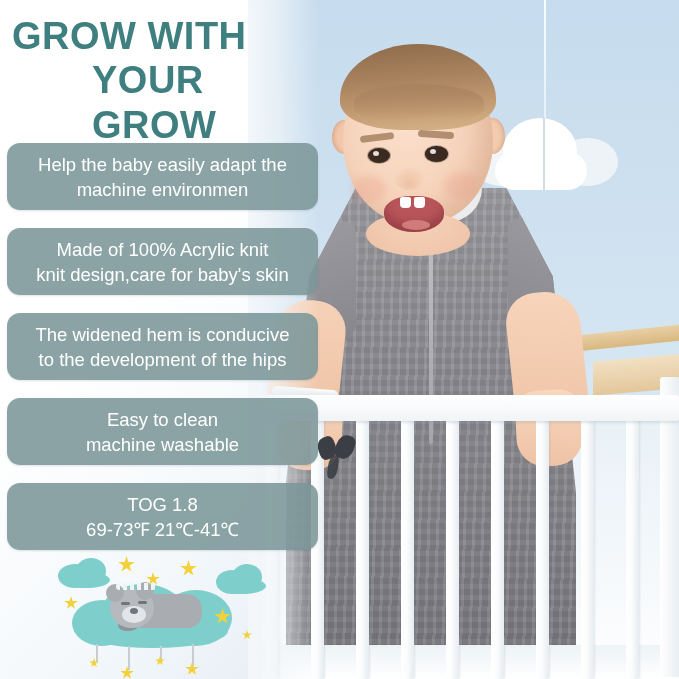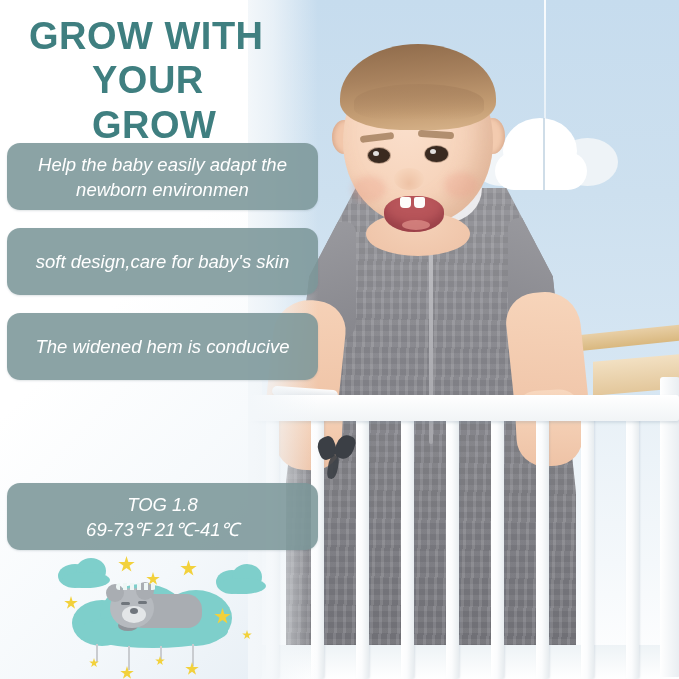--- a/index.html
+++ b/index.html
@@ -163,34 +163,34 @@
 
   
   .left-panel {
     position:absolute; left:0; top:0; width:340px; height:679px;
     background:linear-gradient(135deg,#ffffff 0%,#ffffff 38%,#f2f6fa 72%,#e6eef5 100%);
     z-index:50;
   }
 
   .title { position:absolute; left:0; top:14px; width:330px; z-index:60;
     color:#3f7f80; font-size:38px; font-weight:700; letter-spacing:.5px; line-height:1.17; }
-  .title .l1 { display:block; padding-left:29px; }
+  .title .l1 { display:block; padding-left:12px; }
   .title .l2 { display:block; padding-left:92px; }
 
   .boxes { position:absolute; left:0; top:0; width:340px; height:679px; z-index:70; }
   .fbox {
     position:absolute; left:7px; width:311px; height:67px;
     background:rgba(123,150,152,0.88);
     border-radius:13px;
     color:#ffffff; font-size:18.5px; line-height:25px; font-weight:400;
     display:flex; align-items:center; justify-content:center; text-align:center;
     padding:0 8px;
     box-shadow:0 1px 2px rgba(80,100,110,.18);
   }
-  .fbox span { display:block; width:100%;font-style:italic; }
+  .fbox span { display:block; width:100%; }
   .b1 { top:143px; }
   .b2 { top:228px; }
   .b3 { top:313px; }
   .b4 { top:398px; }
   .b5 { top:483px; }
   .fbox .line { display:block; }
 
   
   .art { position:absolute; left:56px; top:556px; width:214px; height:112px; z-index:65; }
   .art .cld { position:absolute; background:#7ecfcb; border-radius:50%; }
@@ -327,36 +327,44 @@
   <h1 class="title">
     <span class="l1">GROW WITH</span>
     <span class="l2">YOUR GROW</span>
   </h1>
 
   <div class="boxes">
 
     <div class="fbox b1">
       <span>
         <span class="line">Help the baby easily adapt the</span>
-        <span class="line">newborn environmen</span>
+        <span class="line">machine environmen</span>
       </span>
     </div>
 
     <div class="fbox b2">
       <span>
-        <span class="line">soft design,care for baby's skin</span>
+        <span class="line">Made of 100% Acrylic knit</span>
+        <span class="line">knit design,care for baby's skin</span>
       </span>
     </div>
 
     <div class="fbox b3">
       <span>
         <span class="line">The widened hem is conducive</span>
+        <span class="line">to the development of the hips</span>
       </span>
     </div>
 
+    <div class="fbox b4">
+      <span>
+        <span class="line">Easy to clean</span>
+        <span class="line">machine washable</span>
+      </span>
+    </div>
 
     <div class="fbox b5">
       <span>
         <span class="line">TOG 1.8</span>
         <span class="line">69-73℉  21℃-41℃</span>
       </span>
     </div>
 
   </div>
 

